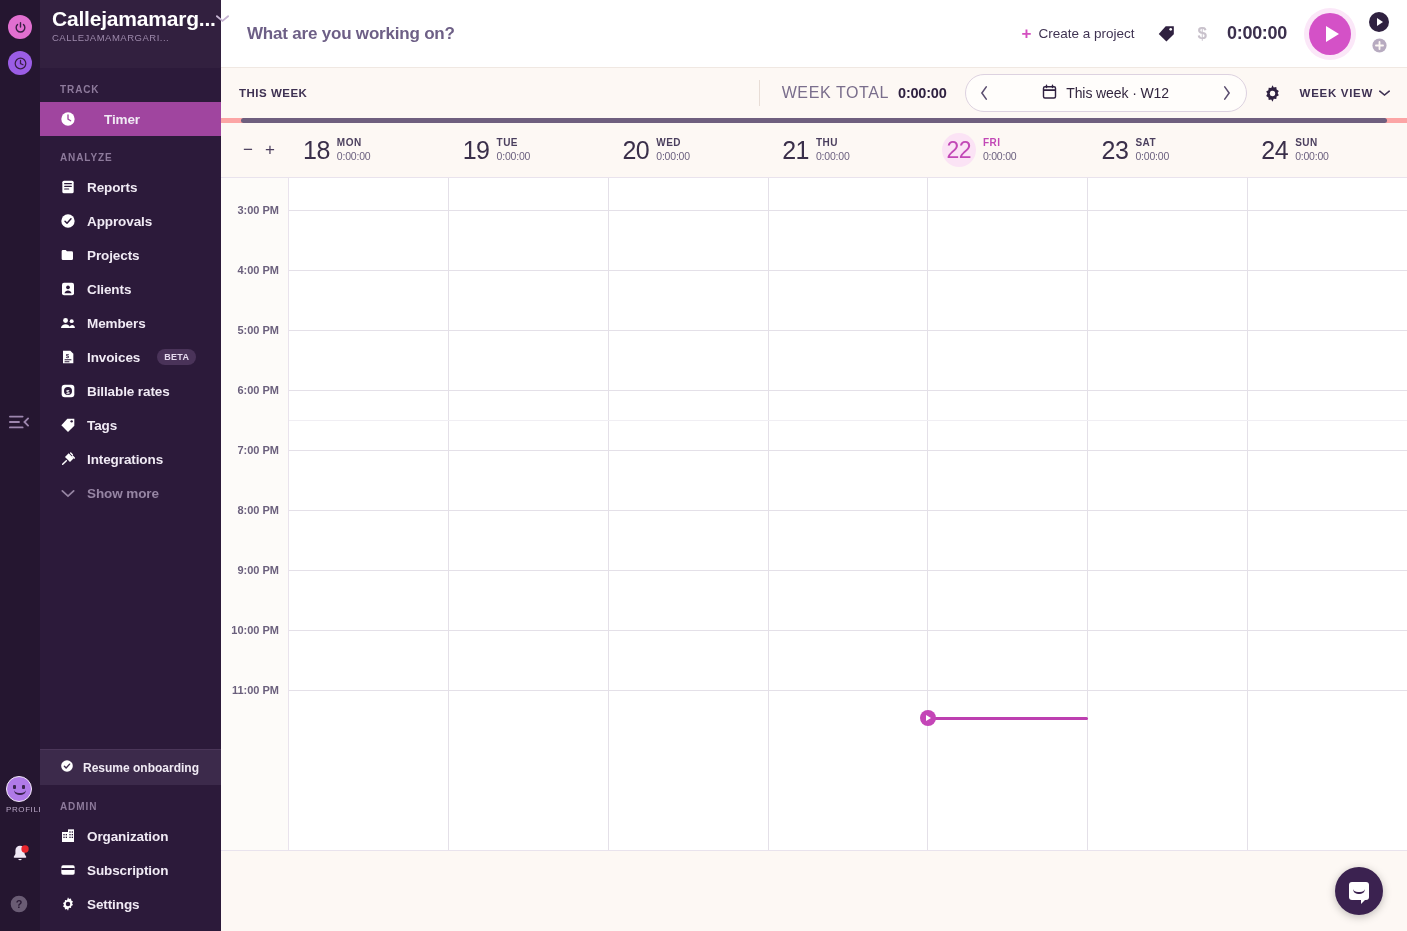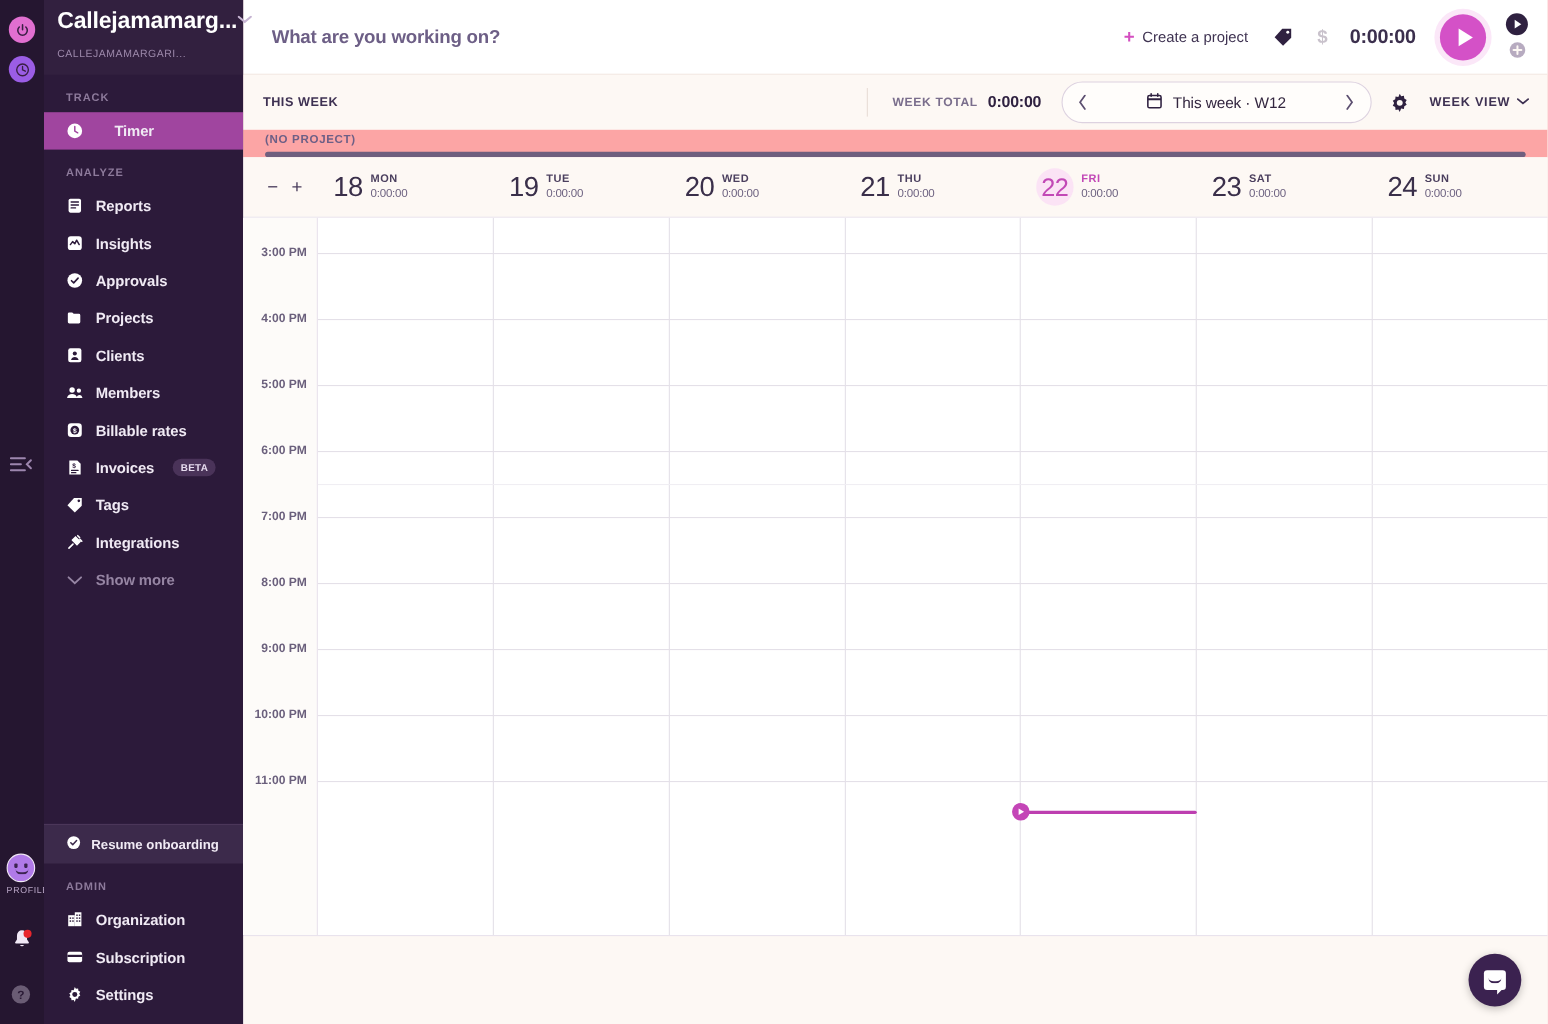--- a/index.html
+++ b/index.html
@@ -61,21 +61,21 @@
     padding: 9px 12px 10px 12px; height: 68px;
     display: flex; align-items: flex-start; justify-content: space-between;
     background: #32203f;
   }
   .org-name {
     font-size: 21px; font-weight: bold; color: #ffffff;
     letter-spacing: -.2px; line-height: 20px; white-space: nowrap;
   }
   .org-sub {
     font-size: 9.5px; color: #9d89ab; letter-spacing: .5px;
-    margin-top: 15px; white-space: nowrap;
+    margin-top: 3px; white-space: nowrap;
   }
   .org-caret { color: #c6b4d2; font-size: 11px; margin-top: 4px; }
 
   .nav { flex: 1 1 auto; overflow: hidden; }
   .nav-section {
     font-size: 10px; letter-spacing: .9px; color: #8d7a9b;
     font-weight: bold; padding: 16px 0 7px 20px;
   }
   .nav-item {
     display: flex; align-items: center; gap: 11px;
@@ -150,21 +150,21 @@
 
   .subbar {
     height: 50px; display: flex; align-items: center;
     padding: 0 17px 0 18px; background: #fdf8f4;
   }
   .this-week {
     font-size: 11.5px; font-weight: bold; letter-spacing: .5px; color: #3e3152;
   }
   .subbar-spacer { flex: 1 1 auto; }
   .divider-v { width: 1px; height: 26px; background: #e8ddd6; margin-right: 22px; }
-  .wk-total-lbl { font-size: 11px; font-weight: bold; letter-spacing: .6px; color: #7a6e8c; margin-right: 9px; }
+  .wk-total-lbl { font-size: 16px; font-weight: normal; letter-spacing: .6px; color: #7a6e8c; margin-right: 9px; }
   .wk-total-val { font-size: 14.5px; font-weight: bold; color: #2f2140; letter-spacing: -.2px; margin-right: 18px; }
   .weekpicker {
     display: flex; align-items: center; width: 282px; height: 38px;
     border: 1px solid #ddd2e0; border-radius: 19px; background: #fffdfb;
     padding: 0 4px; margin-right: 16px;
   }
   .wp-arrow {
     width: 30px; height: 30px; display: flex; align-items: center; justify-content: center;
     color: #5c4f70; font-size: 15px;
   }
@@ -346,29 +346,20 @@
           <svg width="16" height="16" viewBox="0 0 24 24" fill="#fff">
               <rect x="3.5" y="2.5" width="17" height="19" rx="2.5"></rect>
               <path d="M7 7h10M7 11h10M7 15h6" stroke="#2c1a3a" stroke-width="1.8" stroke-linecap="round"></path>
             </svg>
         </span>
         <span>Reports</span>
       </div>
       <div class="nav-item">
         <span class="ico">
           <svg width="16" height="16" viewBox="0 0 24 24">
-              <rect x="2.5" y="2.5" width="19" height="19" rx="4" fill="#fff"></rect>
-              <path d="M6 14l3-4 3 3 2.5-5 3.5 6" stroke="#2c1a3a" stroke-width="2" fill="none" stroke-linecap="round" stroke-linejoin="round"></path>
-            </svg>
-        </span>
-        <span>Insights</span>
-      </div>
-      <div class="nav-item">
-        <span class="ico">
-          <svg width="16" height="16" viewBox="0 0 24 24">
               <circle cx="12" cy="12" r="10" fill="#fff"></circle>
               <path d="M7.5 12.3l3 3 6-6.5" stroke="#2c1a3a" stroke-width="2.2" fill="none" stroke-linecap="round" stroke-linejoin="round"></path>
             </svg>
         </span>
         <span>Approvals</span>
       </div>
 
       <div class="nav-item">
         <span class="ico">
           <svg width="16" height="16" viewBox="0 0 24 24" fill="#fff">
@@ -394,37 +385,37 @@
               <path d="M1.5 20c.6-4 3.8-6 7.5-6s6.9 2 7.5 6z"></path>
               <circle cx="19" cy="9" r="3.2"></circle>
               <path d="M15.5 20c.4-3 2.2-4.6 4.5-4.6s3.7 1.4 4.3 4.6z"></path>
             </svg>
         </span>
         <span>Members</span>
       </div>
       <div class="nav-item">
         <span class="ico">
           <svg width="16" height="16" viewBox="0 0 24 24">
+              <path d="M4.5 2.5h11l4.5 4.5v14.5h-15.5z" fill="#fff"></path>
+              <path d="M7.5 16h9M7.5 19h6" stroke="#2c1a3a" stroke-width="1.6" stroke-linecap="round"></path>
+              <text x="11" y="13" font-size="9" font-weight="bold" fill="#2c1a3a" text-anchor="middle" font-family="Liberation Sans, sans-serif">$</text>
+            </svg>
+        </span>
+        <span>Invoices</span>
+        <span class="badge-beta">BETA</span>
+      </div>
+      <div class="nav-item">
+        <span class="ico">
+          <svg width="16" height="16" viewBox="0 0 24 24">
               <rect x="2.5" y="2.5" width="19" height="19" rx="4.5" fill="#fff"></rect>
               <circle cx="12" cy="12" r="6" fill="#2c1a3a"></circle>
               <text x="12" y="16" font-size="9" font-weight="bold" fill="#fff" text-anchor="middle" font-family="Liberation Sans, sans-serif">$</text>
             </svg>
         </span>
         <span>Billable rates</span>
-      </div>
-      <div class="nav-item">
-        <span class="ico">
-          <svg width="16" height="16" viewBox="0 0 24 24">
-              <path d="M4.5 2.5h11l4.5 4.5v14.5h-15.5z" fill="#fff"></path>
-              <path d="M7.5 16h9M7.5 19h6" stroke="#2c1a3a" stroke-width="1.6" stroke-linecap="round"></path>
-              <text x="11" y="13" font-size="9" font-weight="bold" fill="#2c1a3a" text-anchor="middle" font-family="Liberation Sans, sans-serif">$</text>
-            </svg>
-        </span>
-        <span>Invoices</span>
-        <span class="badge-beta">BETA</span>
       </div>
       <div class="nav-item">
         <span class="ico">
           <svg width="16" height="16" viewBox="0 0 24 24" fill="#fff">
               <path d="M11 2.5H21.5V13l-9.5 9.5L2 12.5z"></path>
               <circle cx="17.5" cy="6.5" r="1.8" fill="#2c1a3a"></circle>
             </svg>
         </span>
         <span>Tags</span>
       </div>
@@ -576,21 +567,20 @@
         <span>WEEK VIEW</span>
         <span>
           <svg width="11" height="7" viewBox="0 0 14 8" fill="none" stroke="#3e3152" stroke-width="2" stroke-linecap="round">
               <path d="M1 1l6 5 6-5"></path>
             </svg>
         </span>
       </div>
     </div>
 
     <div class="projbar">
-      <div class="projbar-lbl">(NO PROJECT)</div>
       <div class="projbar-line"></div>
     </div>
 
     <div class="cal">
 
       <div class="cal-head">
         <div class="zoom-cell">
           <span>−</span>
           <span>+</span>
         </div>

